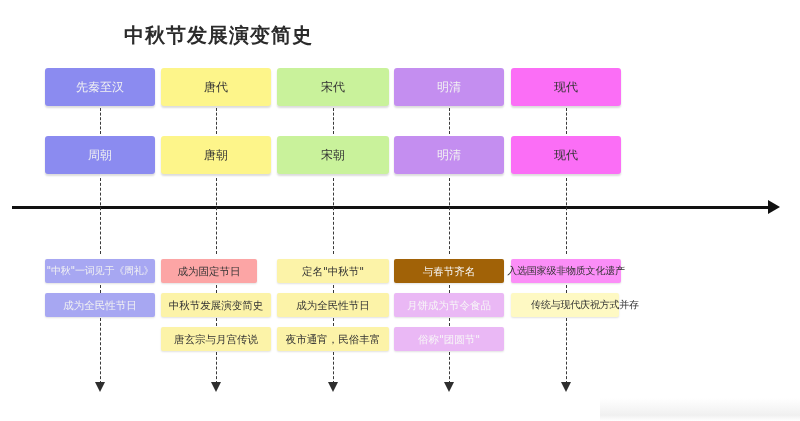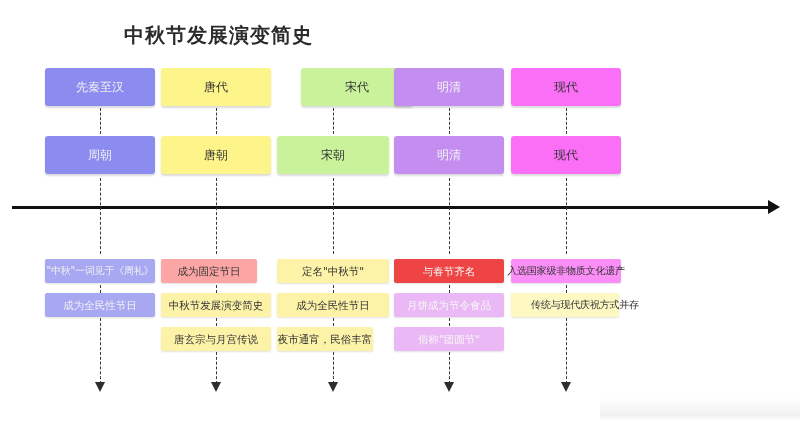--- a/index.html
+++ b/index.html
@@ -141,36 +141,36 @@
       <div class="box era-box" style="left: 161px; top: 136px; width: 110px; background: rgb(253, 245, 138); color: rgb(51, 51, 51);">唐朝</div>
       <div class="vline seg-top" style="left: 216px;"></div>
       <div class="vline seg-mid" style="left: 216px;"></div>
       <div class="box content-box" style="left: 161px; top: 259px; width: 96px; background: #fca5a5; color: rgb(51, 51, 51);">成为固定节日</div>
       <div class="vline seg-c1" style="left: 216px;"></div>
       <div class="box content-box" style="left: 161px; top: 293px; width: 110px; background: rgb(252, 243, 168); color: rgb(51, 51, 51);">中秋节发展演变简史</div>
       <div class="vline seg-c2" style="left: 216px;"></div>
       <div class="box content-box" style="left: 161px; top: 327px; width: 110px; background: rgb(252, 243, 168); color: rgb(51, 51, 51);">唐玄宗与月宫传说</div>
       <div class="vline seg-tail" style="left: 216px;"></div>
       <div class="down-arrow" style="left: 216px;"></div>
-      <div class="box era-box" style="left: 277px; top: 68px; width: 112px; background: rgb(201, 242, 155); color: rgb(51, 51, 51); margin-left: 24px;">宋代</div>
+      <div class="box era-box" style="left: 277px; top: 68px; width: 112px; background: rgb(201, 242, 155); color: rgb(51, 51, 51);">宋代</div>
       <div class="box era-box" style="left: 277px; top: 136px; width: 112px; background: rgb(201, 242, 155); color: rgb(51, 51, 51);">宋朝</div>
       <div class="vline seg-top" style="left: 333px;"></div>
       <div class="vline seg-mid" style="left: 333px;"></div>
       <div class="box content-box" style="left: 277px; top: 259px; width: 112px; background: rgb(252, 243, 168); color: rgb(51, 51, 51);">定名"中秋节"</div>
       <div class="vline seg-c1" style="left: 333px;"></div>
       <div class="box content-box" style="left: 277px; top: 293px; width: 112px; background: rgb(252, 243, 168); color: rgb(51, 51, 51);">成为全民性节日</div>
       <div class="vline seg-c2" style="left: 333px;"></div>
-      <div class="box content-box" style="left: 277px; top: 327px; width: 96px; background: rgb(252, 243, 168); color: rgb(51, 51, 51);">夜市通宵，民俗丰富</div>
+      <div class="box content-box" style="left: 277px; top: 327px; width: 112px; background: rgb(252, 243, 168); color: rgb(51, 51, 51);">夜市通宵，民俗丰富</div>
       <div class="vline seg-tail" style="left: 333px;"></div>
       <div class="down-arrow" style="left: 333px;"></div>
       <div class="box era-box" style="left: 394px; top: 68px; width: 110px; background: rgb(196, 142, 240); color: rgb(242, 242, 242);">明清</div>
       <div class="box era-box" style="left: 394px; top: 136px; width: 110px; background: rgb(196, 142, 240); color: rgb(242, 242, 242);">明清</div>
       <div class="vline seg-top" style="left: 449px;"></div>
       <div class="vline seg-mid" style="left: 449px;"></div>
-      <div class="box content-box" style="left: 394px; top: 259px; width: 110px; background: #ef4444; color: rgb(247, 247, 247);">与春节齐名</div>
+      <div class="box content-box" style="left: 394px; top: 259px; width: 110px; background: #a16207; color: rgb(247, 247, 247);">与春节齐名</div>
       <div class="vline seg-c1" style="left: 449px;"></div>
       <div class="box content-box" style="left: 394px; top: 293px; width: 110px; background: rgb(234, 184, 245); color: rgb(247, 247, 247);">月饼成为节令食品</div>
       <div class="vline seg-c2" style="left: 449px;"></div>
       <div class="box content-box" style="left: 394px; top: 327px; width: 110px; background: rgb(234, 184, 245); color: rgb(247, 247, 247);">俗称"团圆节"</div>
       <div class="vline seg-tail" style="left: 449px;"></div>
       <div class="down-arrow" style="left: 449px;"></div>
       <div class="box era-box" style="left: 511px; top: 68px; width: 110px; background: rgb(251, 110, 246); color: rgb(51, 51, 51);">现代</div>
       <div class="box era-box" style="left: 511px; top: 136px; width: 110px; background: rgb(251, 110, 246); color: rgb(51, 51, 51);">现代</div>
       <div class="vline seg-top" style="left: 566px;"></div>
       <div class="vline seg-mid" style="left: 566px;"></div>

